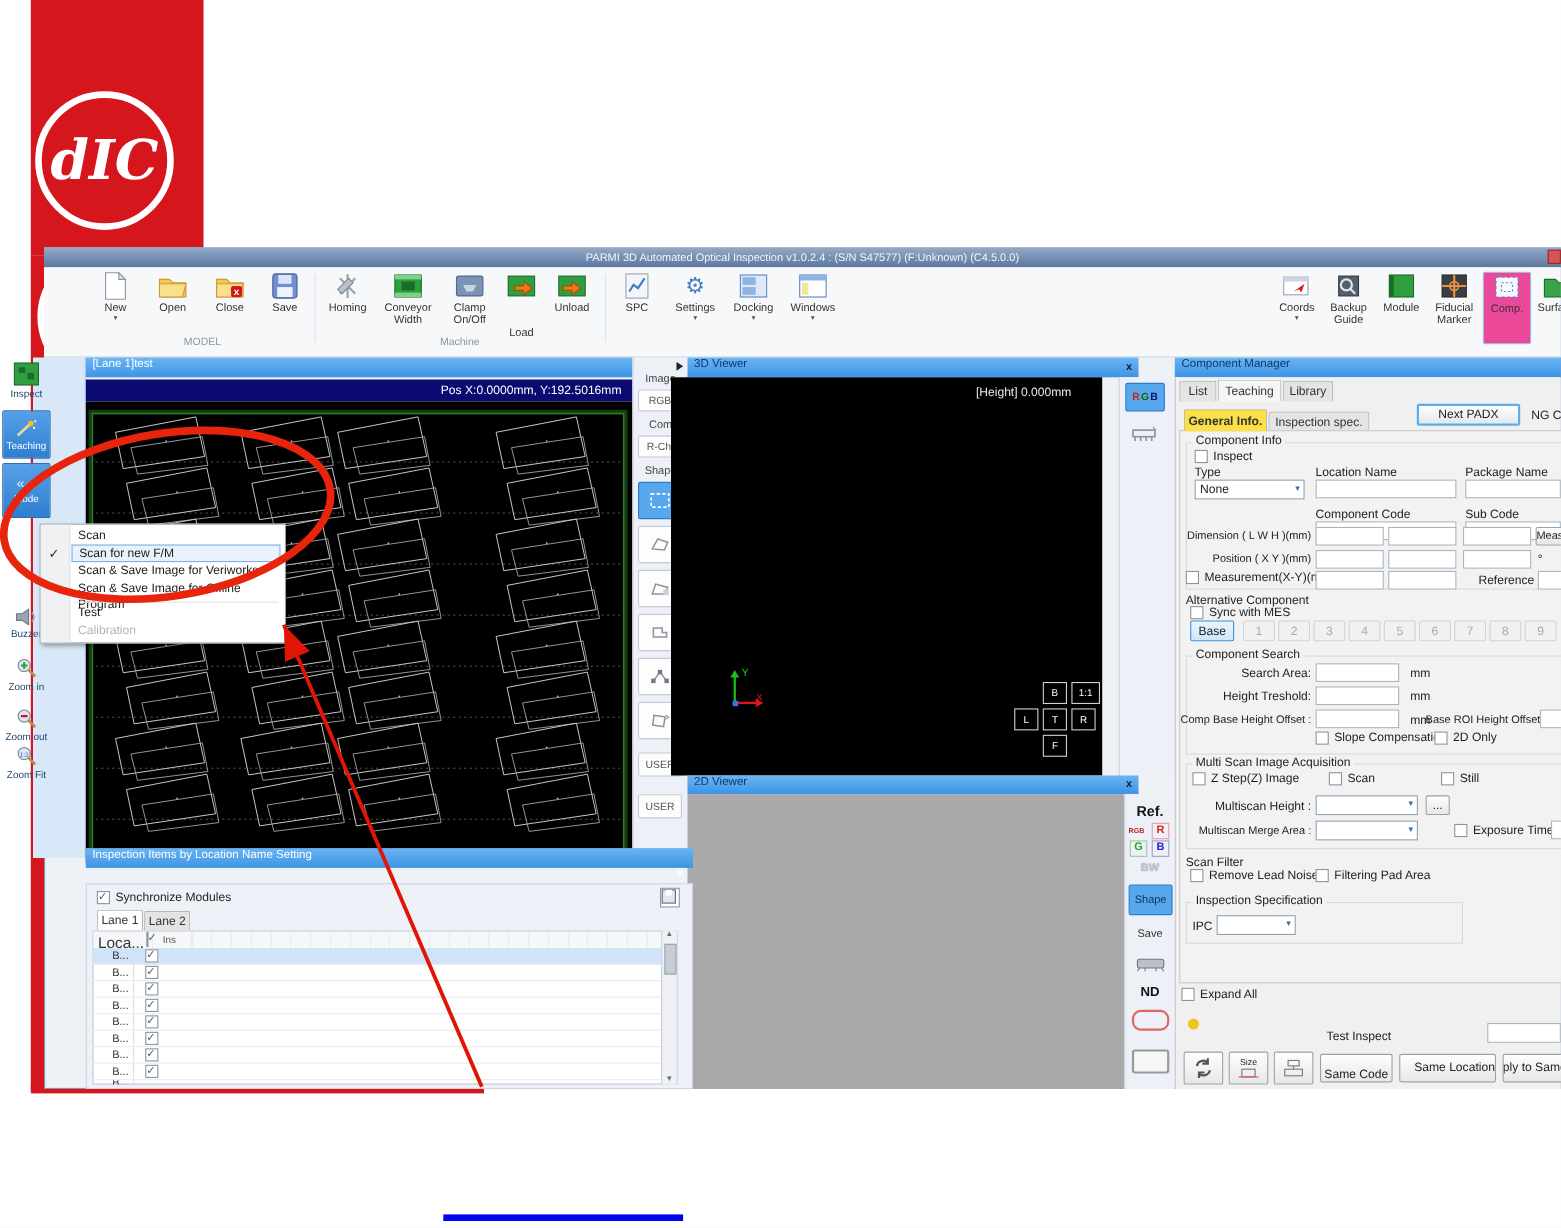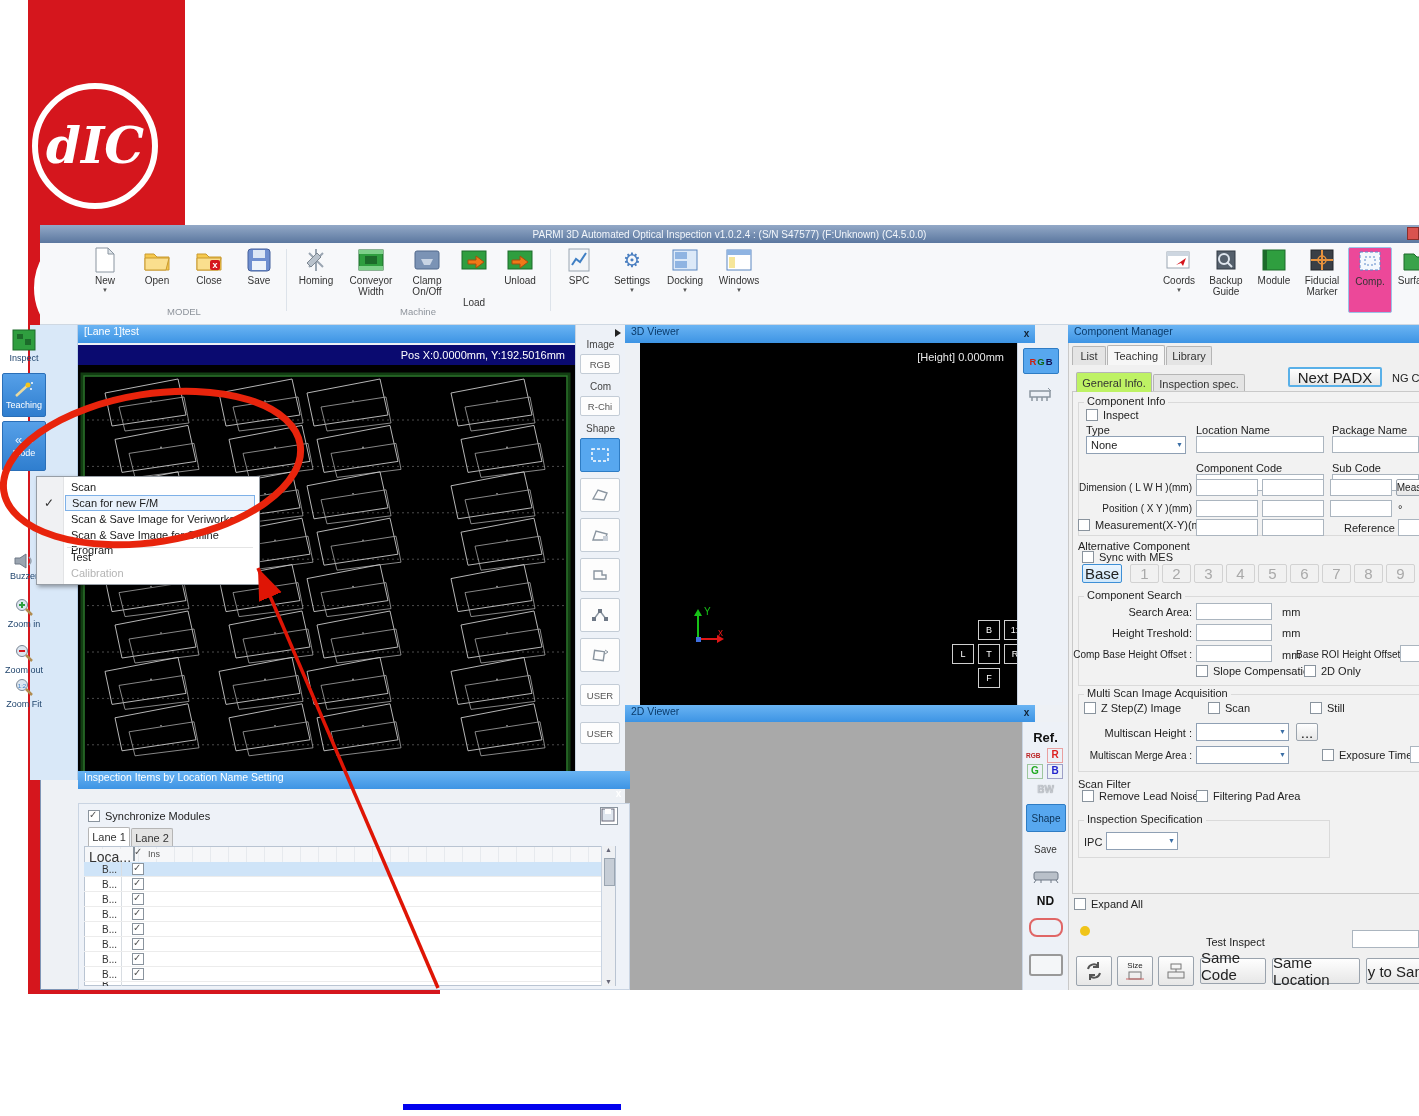--- a/index.html
+++ b/index.html
@@ -50,21 +50,21 @@
   .viewbtn{position:absolute;background:#000;border:1px solid #cfcfcf;color:#fff;font-size:9px;
            display:flex;align-items:center;justify-content:center;box-sizing:border-box;}
   
   .lbl{position:absolute;font-size:11px;color:#222;white-space:nowrap;}
   .lbl.r{text-align:right;}
   .small{font-size:10px;}
   .fld{position:absolute;background:#fff;border:1px solid #abb5bf;height:17px;box-sizing:border-box;}
   .dd{position:absolute;background:#fff;border:1px solid #8fa0b4;height:18px;box-sizing:border-box;}
   .dd::after{content:"▼";position:absolute;right:2px;top:4px;font-size:7px;color:#3b6ea5;}
   .btn{position:absolute;background:linear-gradient(#fefefe,#e7e7e7);border:1px solid #9aa3ad;border-radius:2px;
-       font-size:15px;color:#222;display:flex;align-items:center;justify-content:center;box-sizing:border-box;}
+       font-size:11px;color:#222;display:flex;align-items:center;justify-content:center;box-sizing:border-box;}
   .btn.dis{color:#a9a9a9;background:#f1f1f1;border-color:#d2d2d2;}
   .btn.blue{border:1px solid #3d8fd6;background:linear-gradient(#eaf5ff,#cfe7fa);}
   .cbrow{position:absolute;display:flex;align-items:center;gap:5px;font-size:11px;color:#222;white-space:nowrap;}
   .cb{width:12px;height:12px;background:#fff;border:1px solid #8a949e;box-sizing:border-box;position:relative;flex:none;}
   .cb.ck::after{content:"✓";position:absolute;left:0;top:-2px;font-size:10px;color:#555;}
   .grp-box{position:absolute;border:1px solid #dadada;}
   .grp-name{position:absolute;font-size:11px;color:#222;background:#f2f2f2;padding:0 3px;white-space:nowrap;}
   .tab{position:absolute;background:#e4e4e4;border:1px solid #b5b5b5;border-bottom:none;border-radius:2px 2px 0 0;
        font-size:11px;color:#333;display:flex;align-items:center;justify-content:center;box-sizing:border-box;}
   .tab.on{background:#f6f6f6;}
@@ -512,21 +512,21 @@
       <span>USER</span>
     </div>
 </div>
 
 <div class="phead light" style="left:625px;top:325px;width:410px;">
   <span>3D Viewer</span>
 </div>
 <div class="pclose" style="left:1020px;top:327px;">
     <span>x</span>
   </div>
-<div class="abs" style="left:640px;top:343px;width:392px;height:362px;background:#000;">
+<div class="abs" style="left:610px;top:343px;width:392px;height:362px;background:#000;">
   <div class="abs nw" style="right:28px;top:8px;color:#e8e8e8;font-size:11px;">[Height] 0.000mm</div>
   <svg class="abs" style="left:48px;bottom:58px;" width="44" height="44">
     <line x1="10" y1="36" x2="10" y2="12" stroke="#17c217" stroke-width="2"></line>
     <path d="M10 6 l-4 7 h8 z" fill="#17c217"></path>
     <line x1="10" y1="36" x2="30" y2="36" stroke="#e01616" stroke-width="2"></line>
     <path d="M36 36 l-7 -4 v8 z" fill="#e01616"></path>
     <rect x="8" y="34" width="5" height="5" fill="#3f6fe0"></rect>
     <text x="16" y="12" fill="#17c217" font-size="10">Y</text>
     <text x="30" y="33" fill="#e01616" font-size="10">x</text>
   </svg>
@@ -605,21 +605,21 @@
   </div>
 <div class="tab" style="left:1166px;top:346px;width:46px;height:19px;">
     <span>Library</span>
   </div>
 
 <div class="btn" style="left:1288px;top:367px;width:94px;height:20px;border:2px solid #59b0e8;">
     <span>Next PADX</span>
   </div>
 <div class="lbl" style="left:1392px;top:372px;">NG CO</div>
 
-<div class="tab on" style="left:1076px;top:372px;width:76px;height:20px;background:#bef264;z-index:3;">
+<div class="tab on" style="left:1076px;top:372px;width:76px;height:20px;background:#fde047;z-index:3;font-weight:bold;">
     <span>General Info.</span>
   </div>
 <div class="tab" style="left:1153px;top:374px;width:92px;height:18px;">
     <span>Inspection spec.</span>
   </div>
 <div class="abs" style="left:1072px;top:391px;width:360px;height:503px;background:#f2f2f2;border:1px solid #c9c9c9;box-sizing:border-box;z-index:1;"></div>
 
 <div class="grp-box" style="left:1078px;top:402px;width:348px;height:132px;z-index:2;"></div>
 <div class="grp-name" style="left:1084px;top:395px;z-index:3;">Component Info</div>
 <div class="cbrow" style="left:1086px;top:409px;z-index:3;">
@@ -784,21 +784,21 @@
 <div class="btn" style="left:1158px;top:956px;width:36px;height:30px;z-index:3;">
   <svg width="22" height="16">
       <rect x="6" y="1" width="10" height="5" fill="none" stroke="#777"></rect>
       <path d="M11 6 v3" stroke="#777"></path>
       <rect x="3" y="9" width="16" height="6" fill="none" stroke="#777"></rect>
     </svg>
 </div>
 <div class="btn" style="left:1200px;top:958px;width:66px;height:26px;z-index:3;align-items:flex-end;">
     <span>Same Code</span>
   </div>
-<div class="btn" style="left:1272px;top:958px;width:88px;height:26px;z-index:3;">
+<div class="btn" style="left:1272px;top:958px;width:88px;height:26px;z-index:3;justify-content:flex-end;">
     <span>Same Location</span>
   </div>
 <div class="btn" style="left:1366px;top:958px;width:56px;height:26px;z-index:3;overflow:hidden;">
     <span class="nw">Apply to Same C</span>
   </div>
 
 <div class="phead dark" style="left:78px;top:771px;width:552px;">
   <span>Inspection Items by Location Name Setting</span>
 </div>
 <div class="pclose" style="left:612px;top:787px;color:#fff;">

